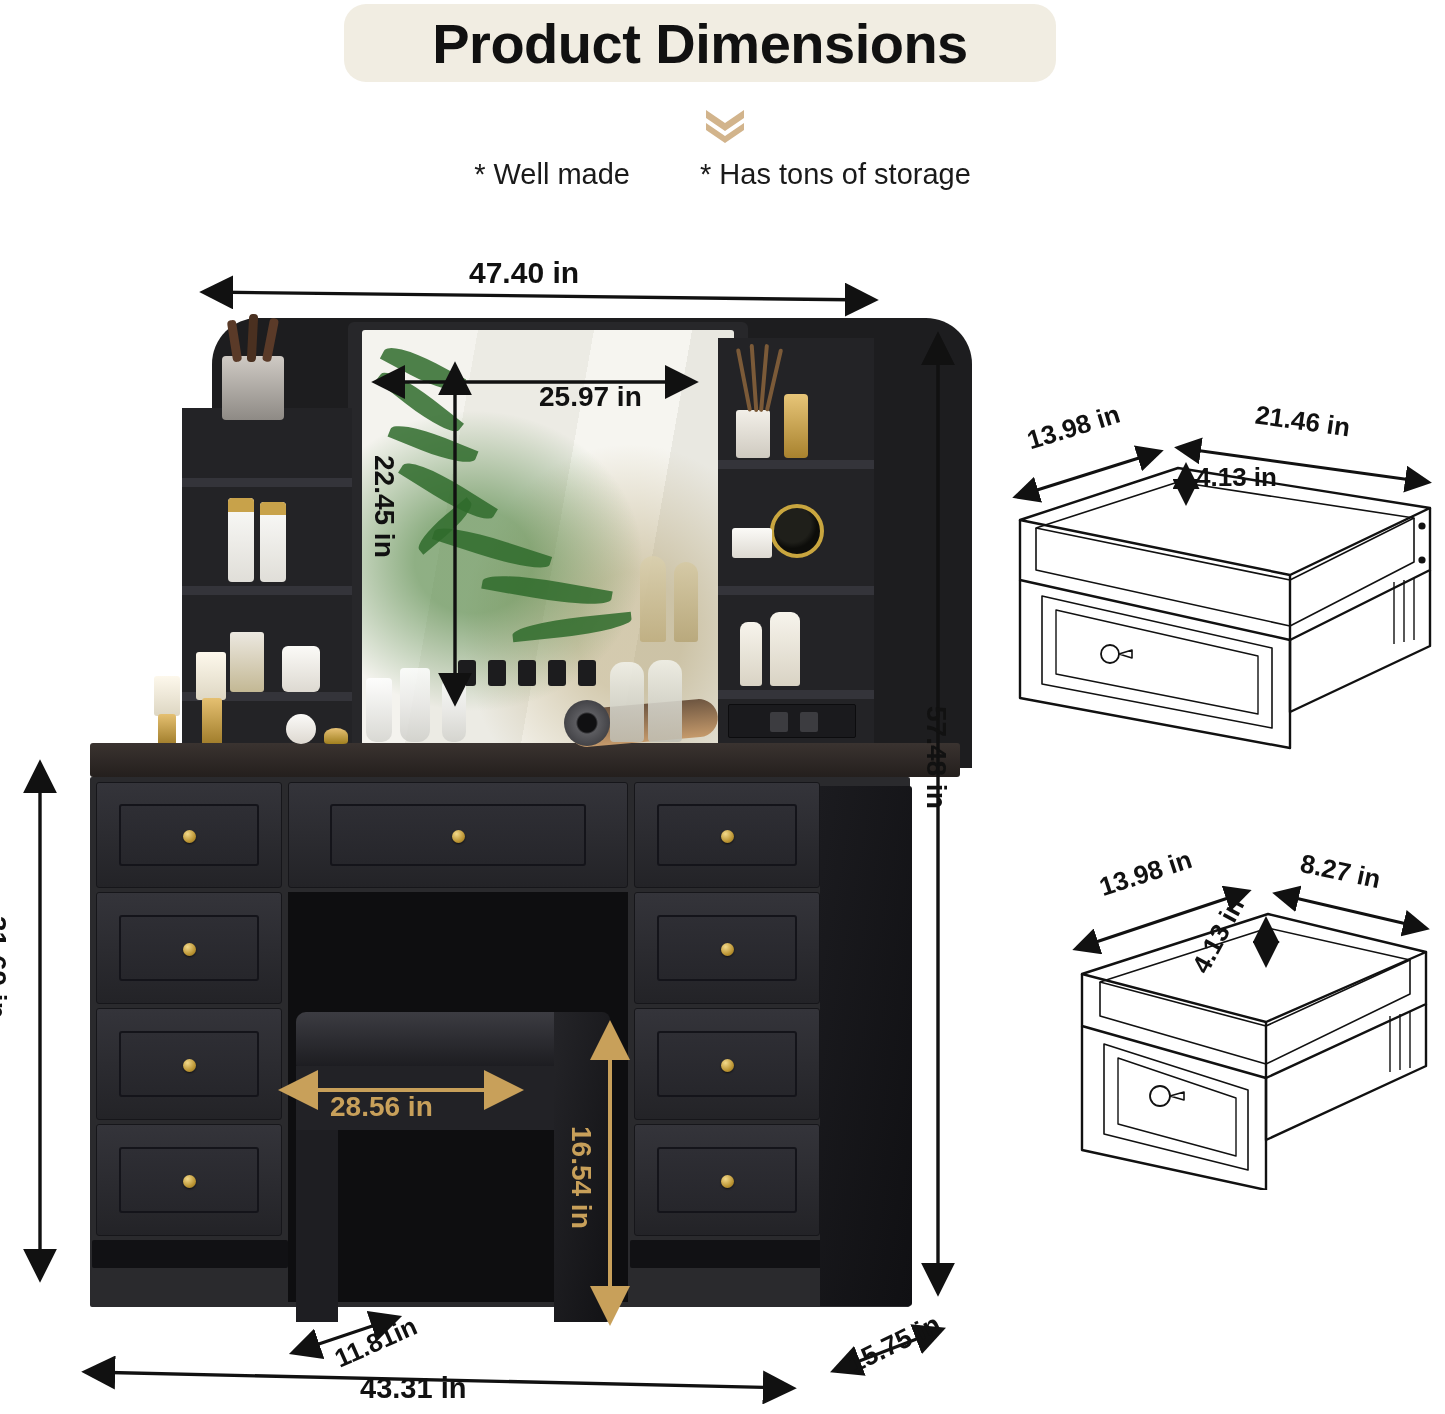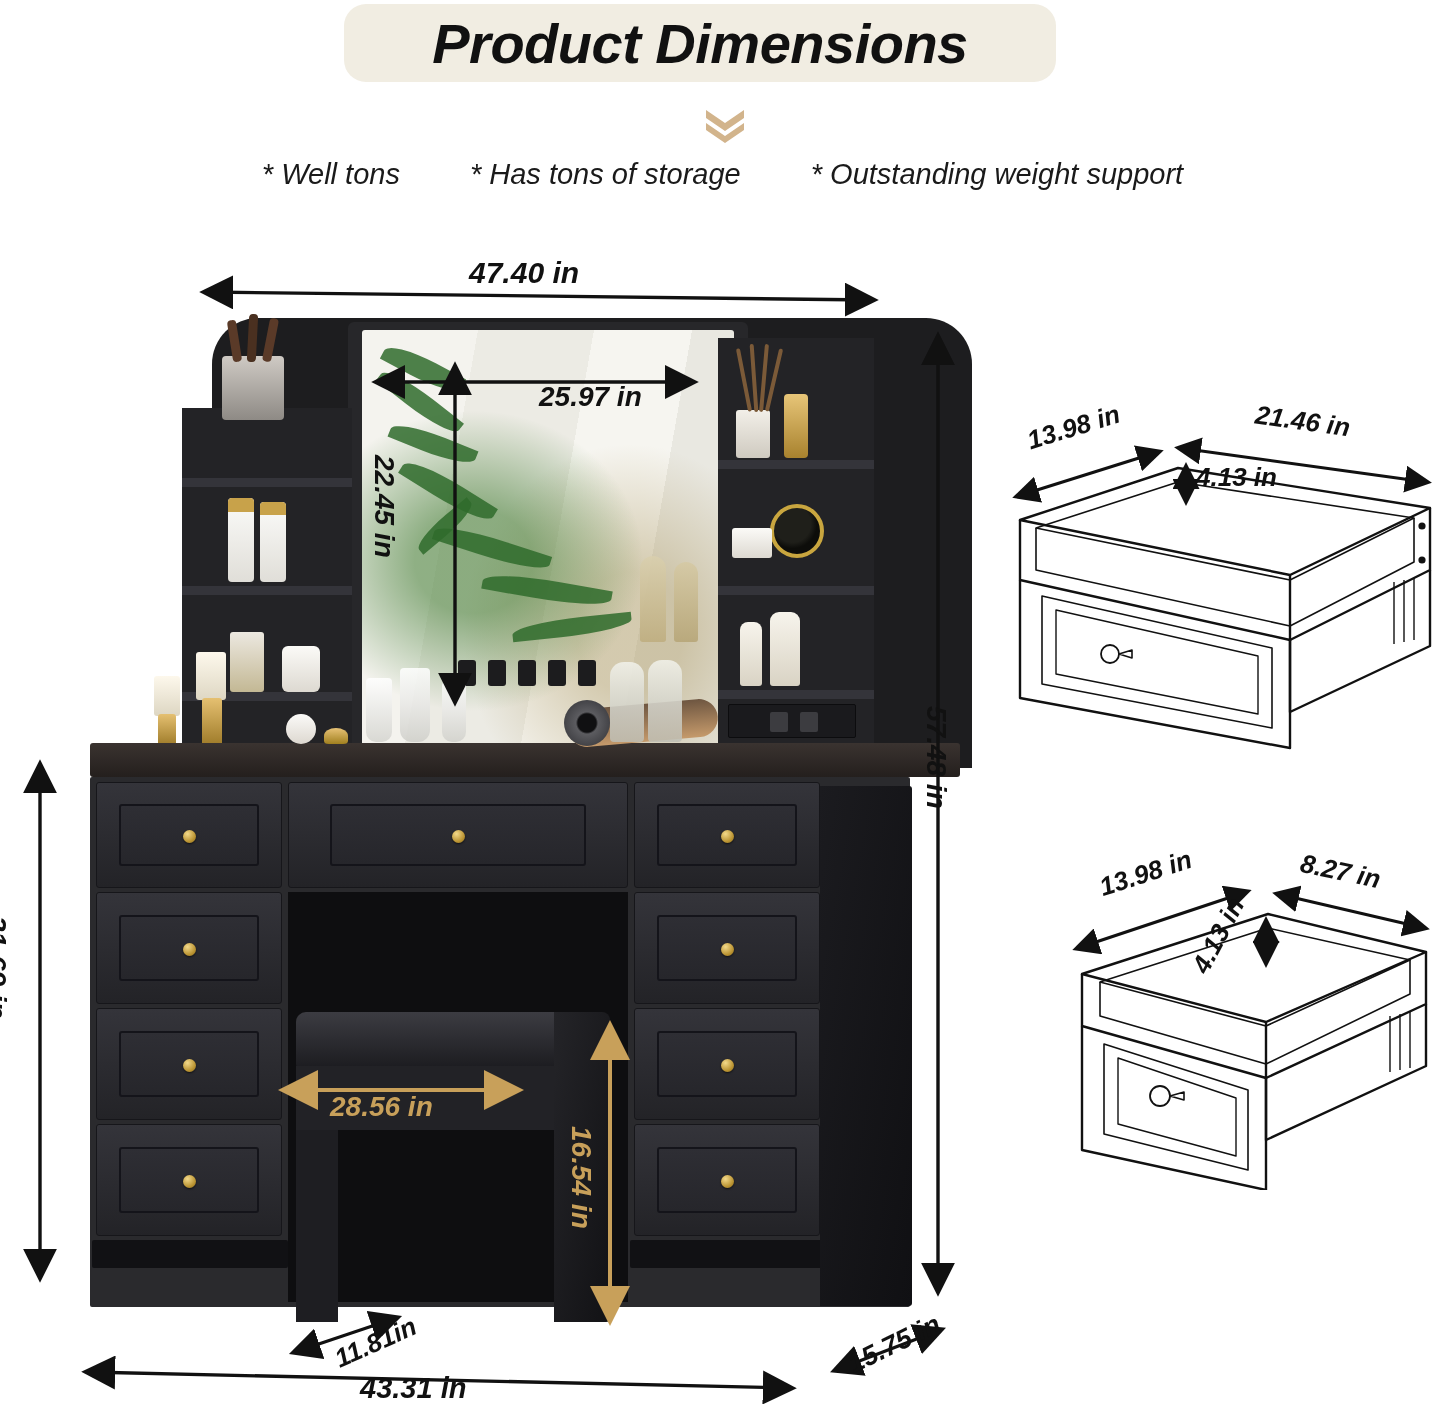--- a/index.html
+++ b/index.html
@@ -2,21 +2,21 @@
 <html><head>
 <meta charset="utf-8">
 <style>
   * { box-sizing: border-box; margin: 0; padding: 0; }
   html, body {
     width: 1445px; height: 1414px;
     background: #ffffff;
     font-family: "Liberation Sans", sans-serif;
     overflow: hidden;
   }
-  .page { position: relative; width: 1445px; height: 1414px; background:#fff;font-style:italic; }
+  .page { position: relative; width: 1445px; height: 1414px; background:#fff; }
 
   
   .title-badge{
     position:absolute; left:344px; top:4px; width:712px; height:78px;
     background:#F1EDE2; border-radius:22px;
     display:flex; align-items:center; justify-content:center;
   }
   .title-text{
     font-size:56px; font-weight:bold; color:#111; letter-spacing:-0.5px;
     font-family:"Liberation Sans", sans-serif; white-space:nowrap;
@@ -85,23 +85,22 @@
   <div class="title-badge">
     <span class="title-text">Product Dimensions</span>
   </div>
 
   <svg class="chev" viewBox="0 0 50 40">
     <path d="M6 6 L25 19 L44 6 L44 14 L25 27 L6 14 Z" fill="#D2B48C"></path>
     <path d="M6 19 L25 32 L44 19 L44 26 L25 39 L6 26 Z" fill="#D2B48C"></path>
   </svg>
 
   <div class="features">
-    <span>* Well tons</span>
+    <span>* Well made</span>
     <span>* Has tons of storage</span>
-    <span>* Outstanding weight support</span>
   </div>
 
   <div class="photo">
 
     <div class="vn hutch-back"></div>
     <div class="vn mirror-frame"></div>
     <div class="vn mirror-glass">
       <div class="leaf" style="left:18px;  top:28px;  width:86px; height:22px; transform:rotate(28deg);"></div>
       <div class="leaf" style="left:10px;  top:62px;  width:96px; height:20px; transform:rotate(38deg);"></div>
       <div class="leaf" style="left:26px;  top:104px; width:90px; height:20px; transform:rotate(22deg);"></div>

